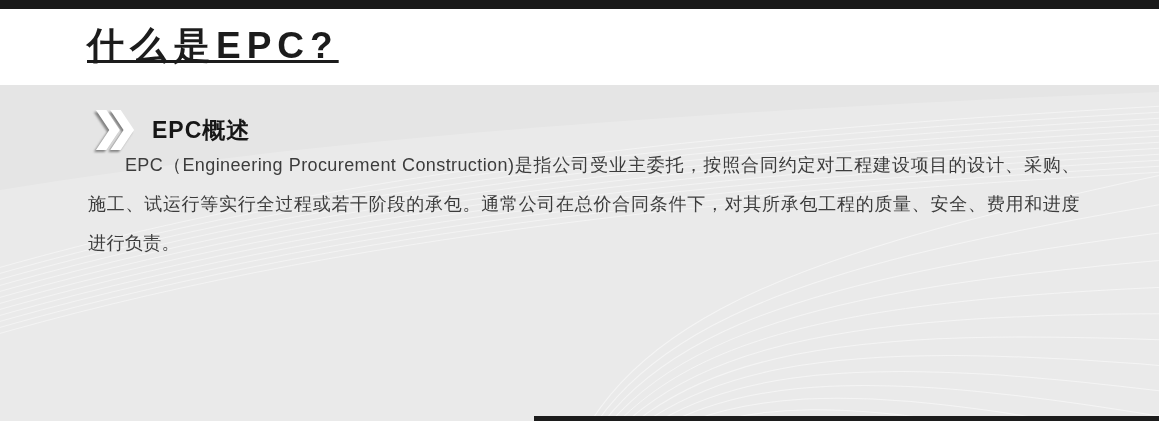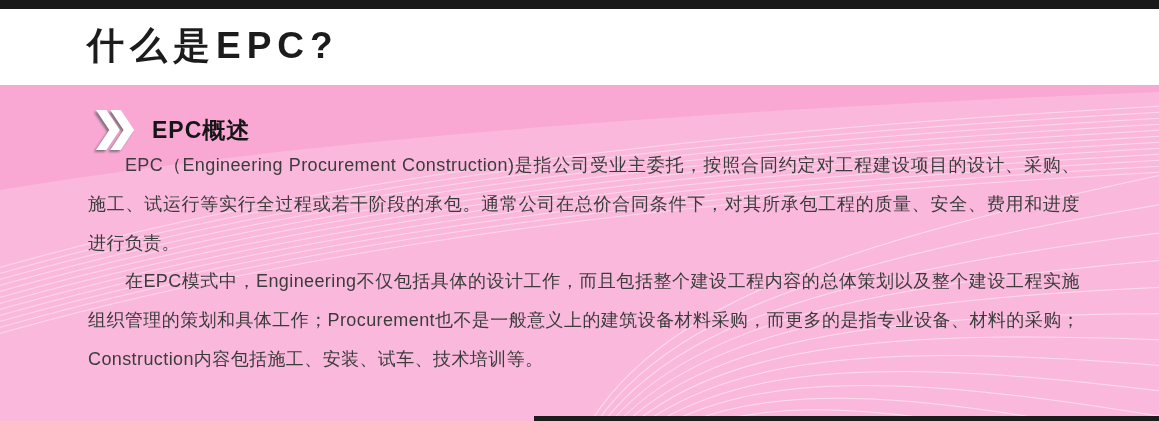--- a/index.html
+++ b/index.html
@@ -11,26 +11,27 @@
 
   
   .top-bar{position:absolute;top:0;left:0;right:0;height:9px;background:#191919;}
 
   
   .header{position:absolute;top:9px;left:0;right:0;height:76px;background:#ffffff;}
   .title{
     position:absolute;left:87px;top:12px;margin:0;
     font-size:37px;font-weight:600;letter-spacing:6px;color:#1c1c1c;
     white-space:nowrap;
+    text-decoration:underline;
   }
 
   
   .content{
     position:absolute;top:85px;left:0;right:0;bottom:0;
-    background:#f9a8d4;overflow:hidden;
+    background:#e5e5e5;overflow:hidden;
   }
   .deco{position:absolute;top:0;left:0;width:1159px;height:336px;display:block;}
 
   .section-head{
     position:absolute;left:94px;top:22px;height:46px;
     display:flex;align-items:center;gap:16px;
   }
   .chevrons{display:inline-block;width:42px;height:46px;
     filter:drop-shadow(-2px 2px 1px rgba(96,96,96,0.75));}
   .chevrons svg{display:block;}
@@ -107,19 +108,18 @@
         <svg width="42" height="46" viewBox="0 0 44 46">
           <path d="M2 2 L13 2 L27 23 L13 44 L2 44 L16 23 Z" fill="#ffffff"></path>
           <path d="M17 2 L28 2 L42 23 L28 44 L17 44 L31 23 Z" fill="#ffffff"></path>
         </svg>
       </span>
       <h2 class="section-heading">EPC概述</h2>
     </div>
 
     <div class="body-text">
       <p>EPC（Engineering Procurement Construction)是指公司受业主委托，按照合同约定对工程建设项目的设计、采购、施工、试运行等实行全过程或若干阶段的承包。通常公司在总价合同条件下，对其所承包工程的质量、安全、费用和进度进行负责。</p>
-      <p>在EPC模式中，Engineering不仅包括具体的设计工作，而且包括整个建设工程内容的总体策划以及整个建设工程实施组织管理的策划和具体工作；Procurement也不是一般意义上的建筑设备材料采购，而更多的是指专业设备、材料的采购；Construction内容包括施工、安装、试车、技术培训等。</p>
     </div>
 
     <div class="bottom-strip"></div>
   </main>
 
 </div>
 
 </body></html>

